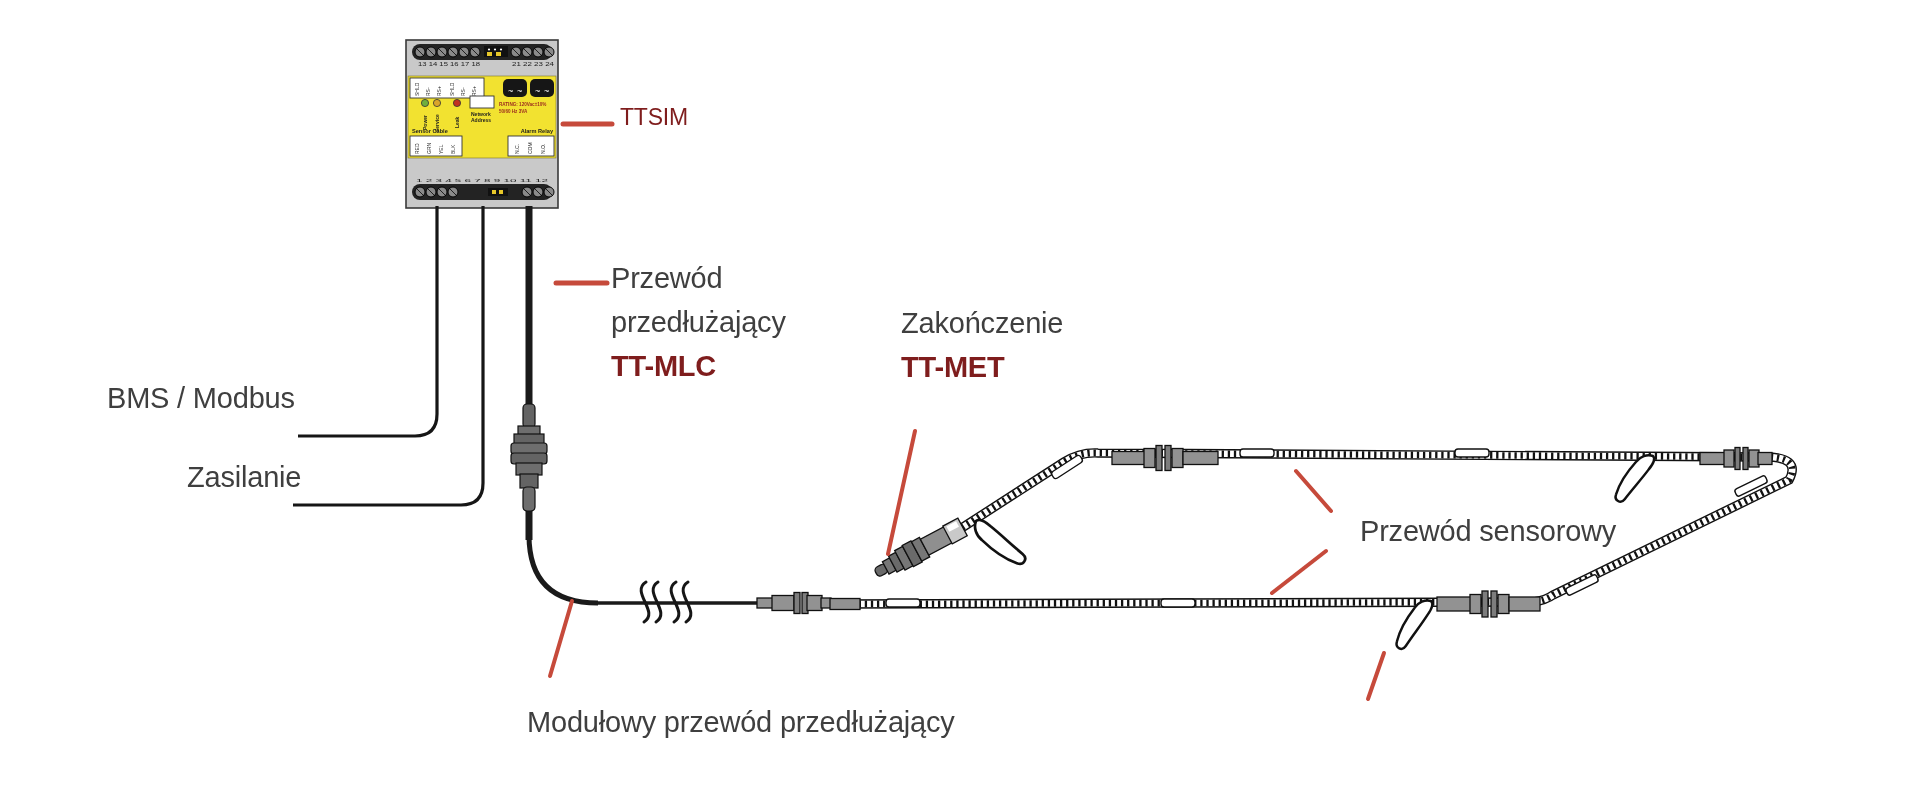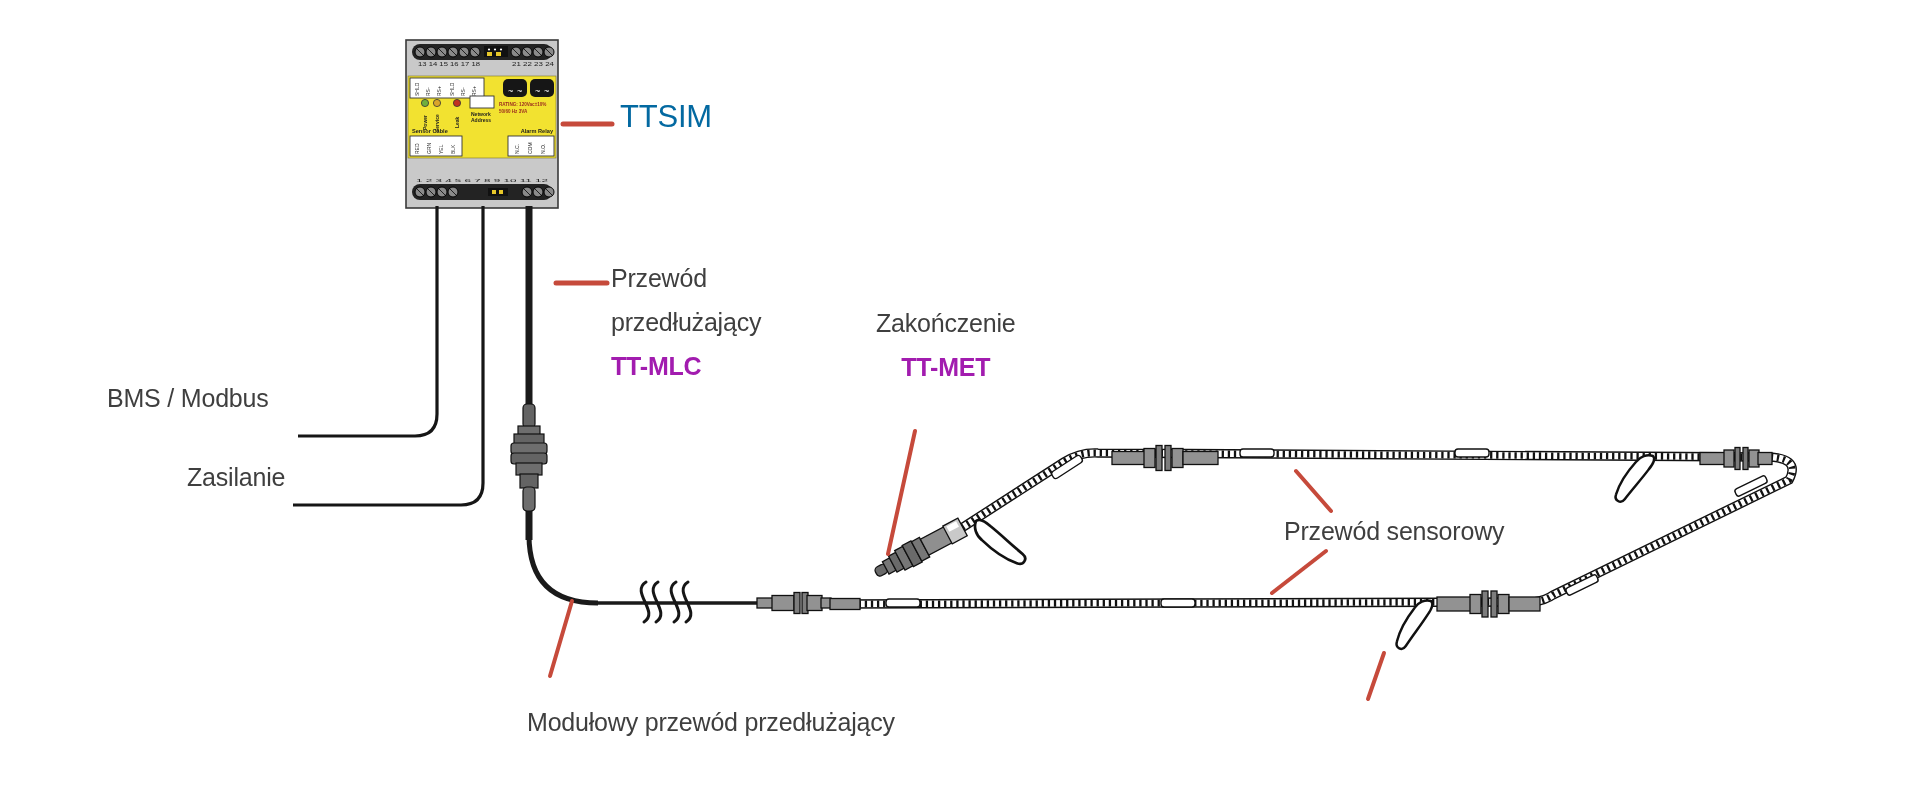--- a/index.html
+++ b/index.html
@@ -1,21 +1,21 @@
 <!DOCTYPE html>
 <html><head>
 <meta charset="utf-8">
 <style>
   html,body{margin:0;padding:0;background:#ffffff;}
   #stage{position:relative;width:1920px;height:802px;background:#ffffff;overflow:hidden;
          font-family:"Liberation Sans","DejaVu Sans",sans-serif;}
   #wiring{position:absolute;left:0;top:0;}
-  .callout{position:absolute;color:#3f3f3f;font-size:25px;line-height:44px;letter-spacing:-0.2px;white-space:nowrap;}
-  .callout .code{font-weight:700;color:#a21caf;}
-  .ttsim{font-size:31px;color:#0369a1;text-align:center;}
+  .callout{position:absolute;color:#3f3f3f;font-size:29px;line-height:44px;letter-spacing:-0.2px;white-space:nowrap;}
+  .callout .code{font-weight:700;color:#7f1d1d;}
+  .ttsim{font-size:23px;color:#7f1d1d;text-align:center;}
   .micro{fill:#1d1d1d;font-family:"Liberation Sans","DejaVu Sans",sans-serif;}
 </style>
 </head>
 <body>
 
 <div id="stage">
 
   <svg id="wiring" width="1920" height="802" viewBox="0 0 1920 802">
     <defs>
       <path id="leaf" d="M0,0 C-6,3 -9,10 -8,17 C-7,31 -4,45 2,56 C5,62 13,60 12,53 C10,40 9,25 7,13 C6,4 4,0 0,0 Z"></path>
@@ -254,25 +254,25 @@
   <div class="callout" style="left:107px;top:376px;">BMS / Modbus</div>
 
   <div class="callout" style="left:187px;top:455px;">Zasilanie</div>
 
   <div class="callout" style="left:611px;top:256px;">
     <div>Przewód</div>
     <div>przedłużający</div>
     <div class="code">TT-MLC</div>
   </div>
 
-  <div class="callout" style="left:876px;top:301px;text-align:center;">
+  <div class="callout" style="left:901px;top:301px;">
     <div>Zakończenie</div>
     <div class="code">TT-MET</div>
   </div>
 
-  <div class="callout" style="left:1284px;top:509px;">Przewód sensorowy</div>
+  <div class="callout" style="left:1360px;top:509px;">Przewód sensorowy</div>
 
   <div class="callout" style="left:527px;top:684px;margin-top:16px;">
     <div>Modułowy przewód przedłużający</div>
   </div>
 
 
 </div>
 
 </body></html>

